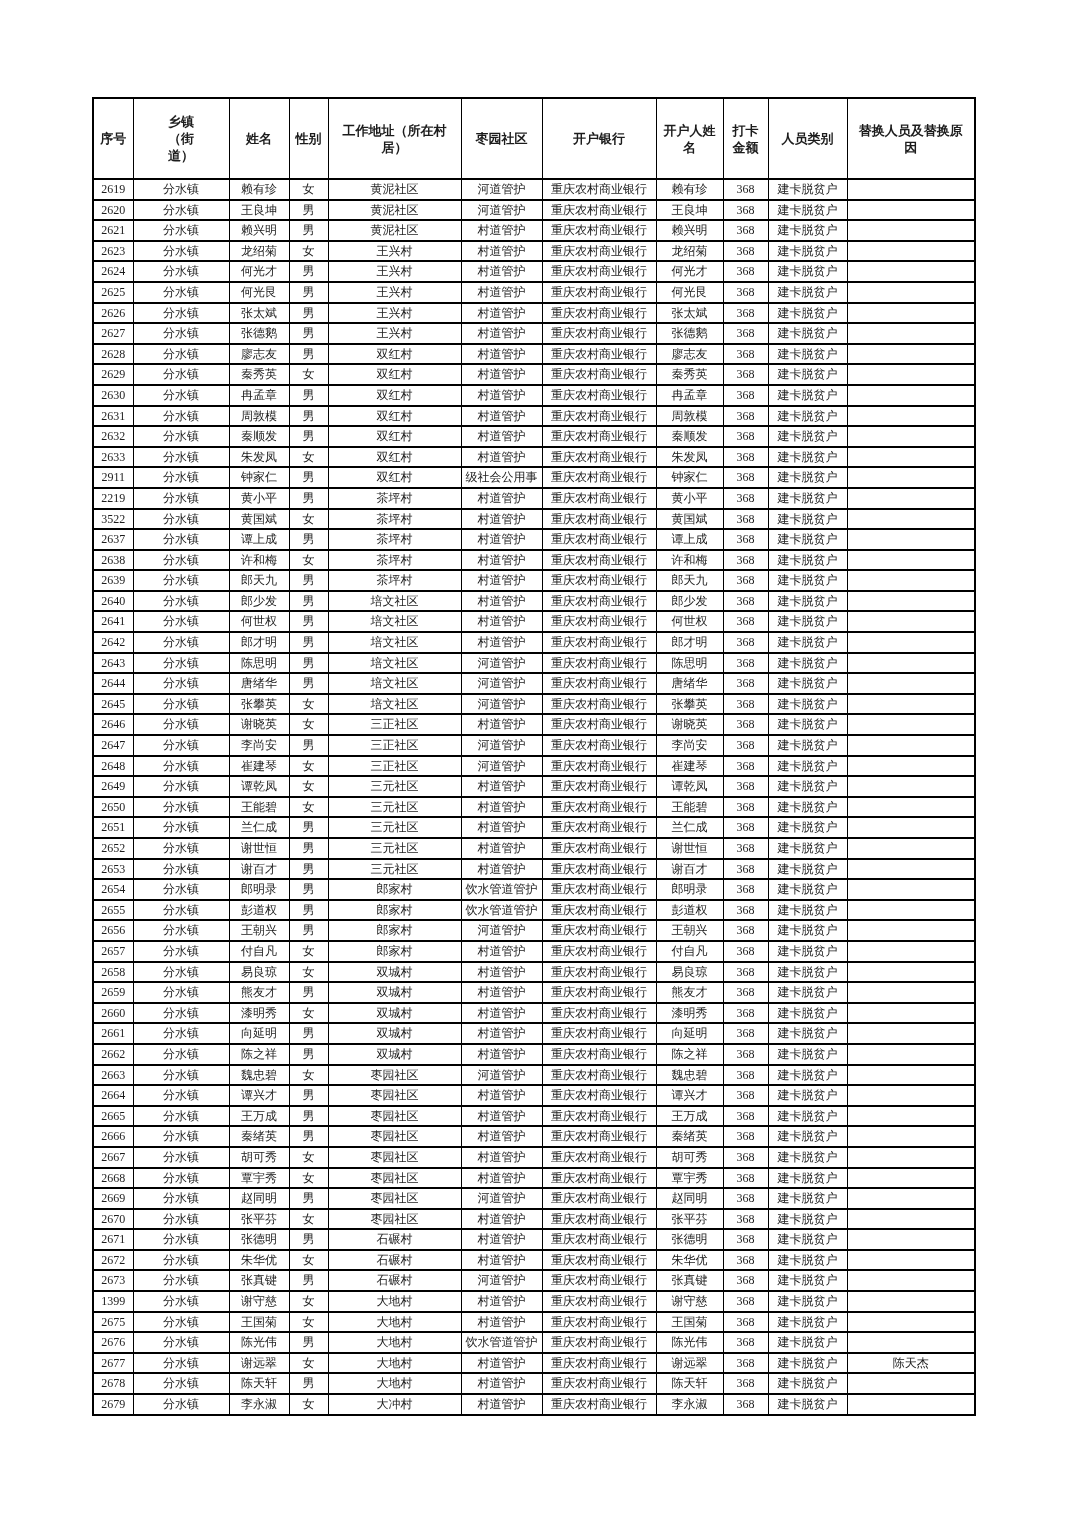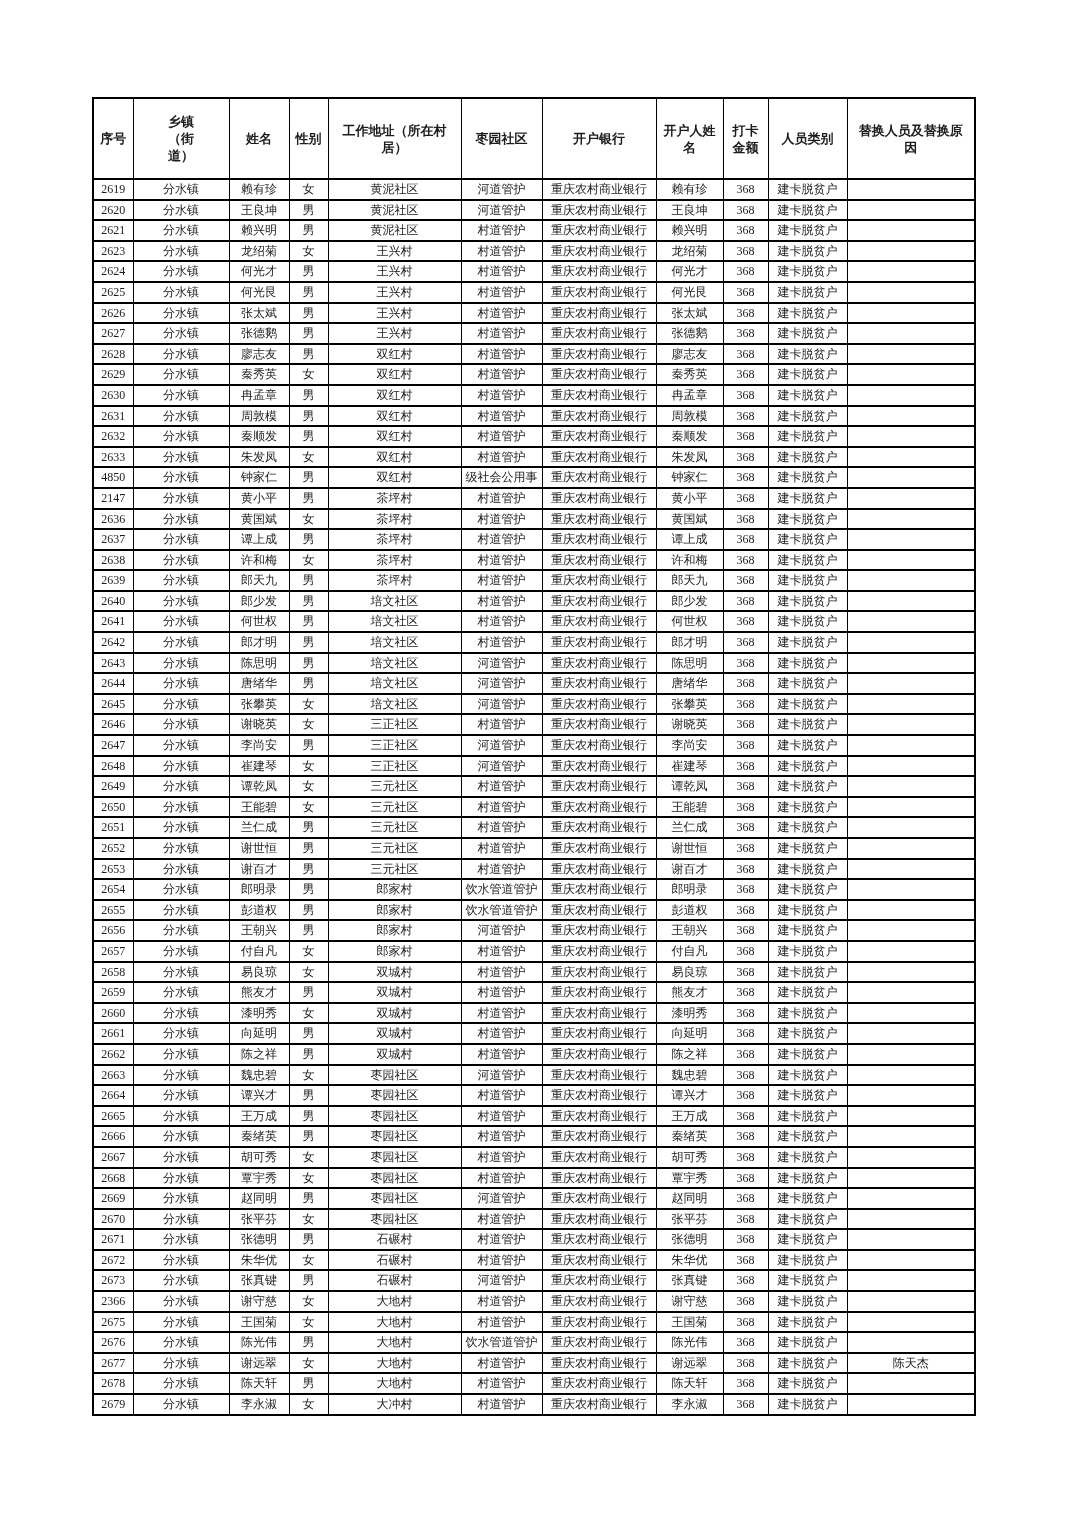--- a/index.html
+++ b/index.html
@@ -262,47 +262,47 @@
         <td>女</td>
         <td>双红村</td>
         <td>村道管护</td>
         <td>重庆农村商业银行</td>
         <td>朱发凤</td>
         <td>368</td>
         <td>建卡脱贫户</td>
         <td></td>
       </tr>
       <tr>
-        <td>4850</td>
+        <td>2911</td>
         <td>分水镇</td>
         <td>钟家仁</td>
         <td>男</td>
         <td>双红村</td>
         <td>级社会公用事</td>
         <td>重庆农村商业银行</td>
         <td>钟家仁</td>
         <td>368</td>
         <td>建卡脱贫户</td>
         <td></td>
       </tr>
       <tr>
-        <td>2147</td>
+        <td>2219</td>
         <td>分水镇</td>
         <td>黄小平</td>
         <td>男</td>
         <td>茶坪村</td>
         <td>村道管护</td>
         <td>重庆农村商业银行</td>
         <td>黄小平</td>
         <td>368</td>
         <td>建卡脱贫户</td>
         <td></td>
       </tr>
       <tr>
-        <td>2636</td>
+        <td>3522</td>
         <td>分水镇</td>
         <td>黄国斌</td>
         <td>女</td>
         <td>茶坪村</td>
         <td>村道管护</td>
         <td>重庆农村商业银行</td>
         <td>黄国斌</td>
         <td>368</td>
         <td>建卡脱贫户</td>
         <td></td>
@@ -782,21 +782,21 @@
         <td>男</td>
         <td>石碾村</td>
         <td>河道管护</td>
         <td>重庆农村商业银行</td>
         <td>张真键</td>
         <td>368</td>
         <td>建卡脱贫户</td>
         <td></td>
       </tr>
       <tr>
-        <td>2366</td>
+        <td>1399</td>
         <td>分水镇</td>
         <td>谢守慈</td>
         <td>女</td>
         <td>大地村</td>
         <td>村道管护</td>
         <td>重庆农村商业银行</td>
         <td>谢守慈</td>
         <td>368</td>
         <td>建卡脱贫户</td>
         <td></td>

